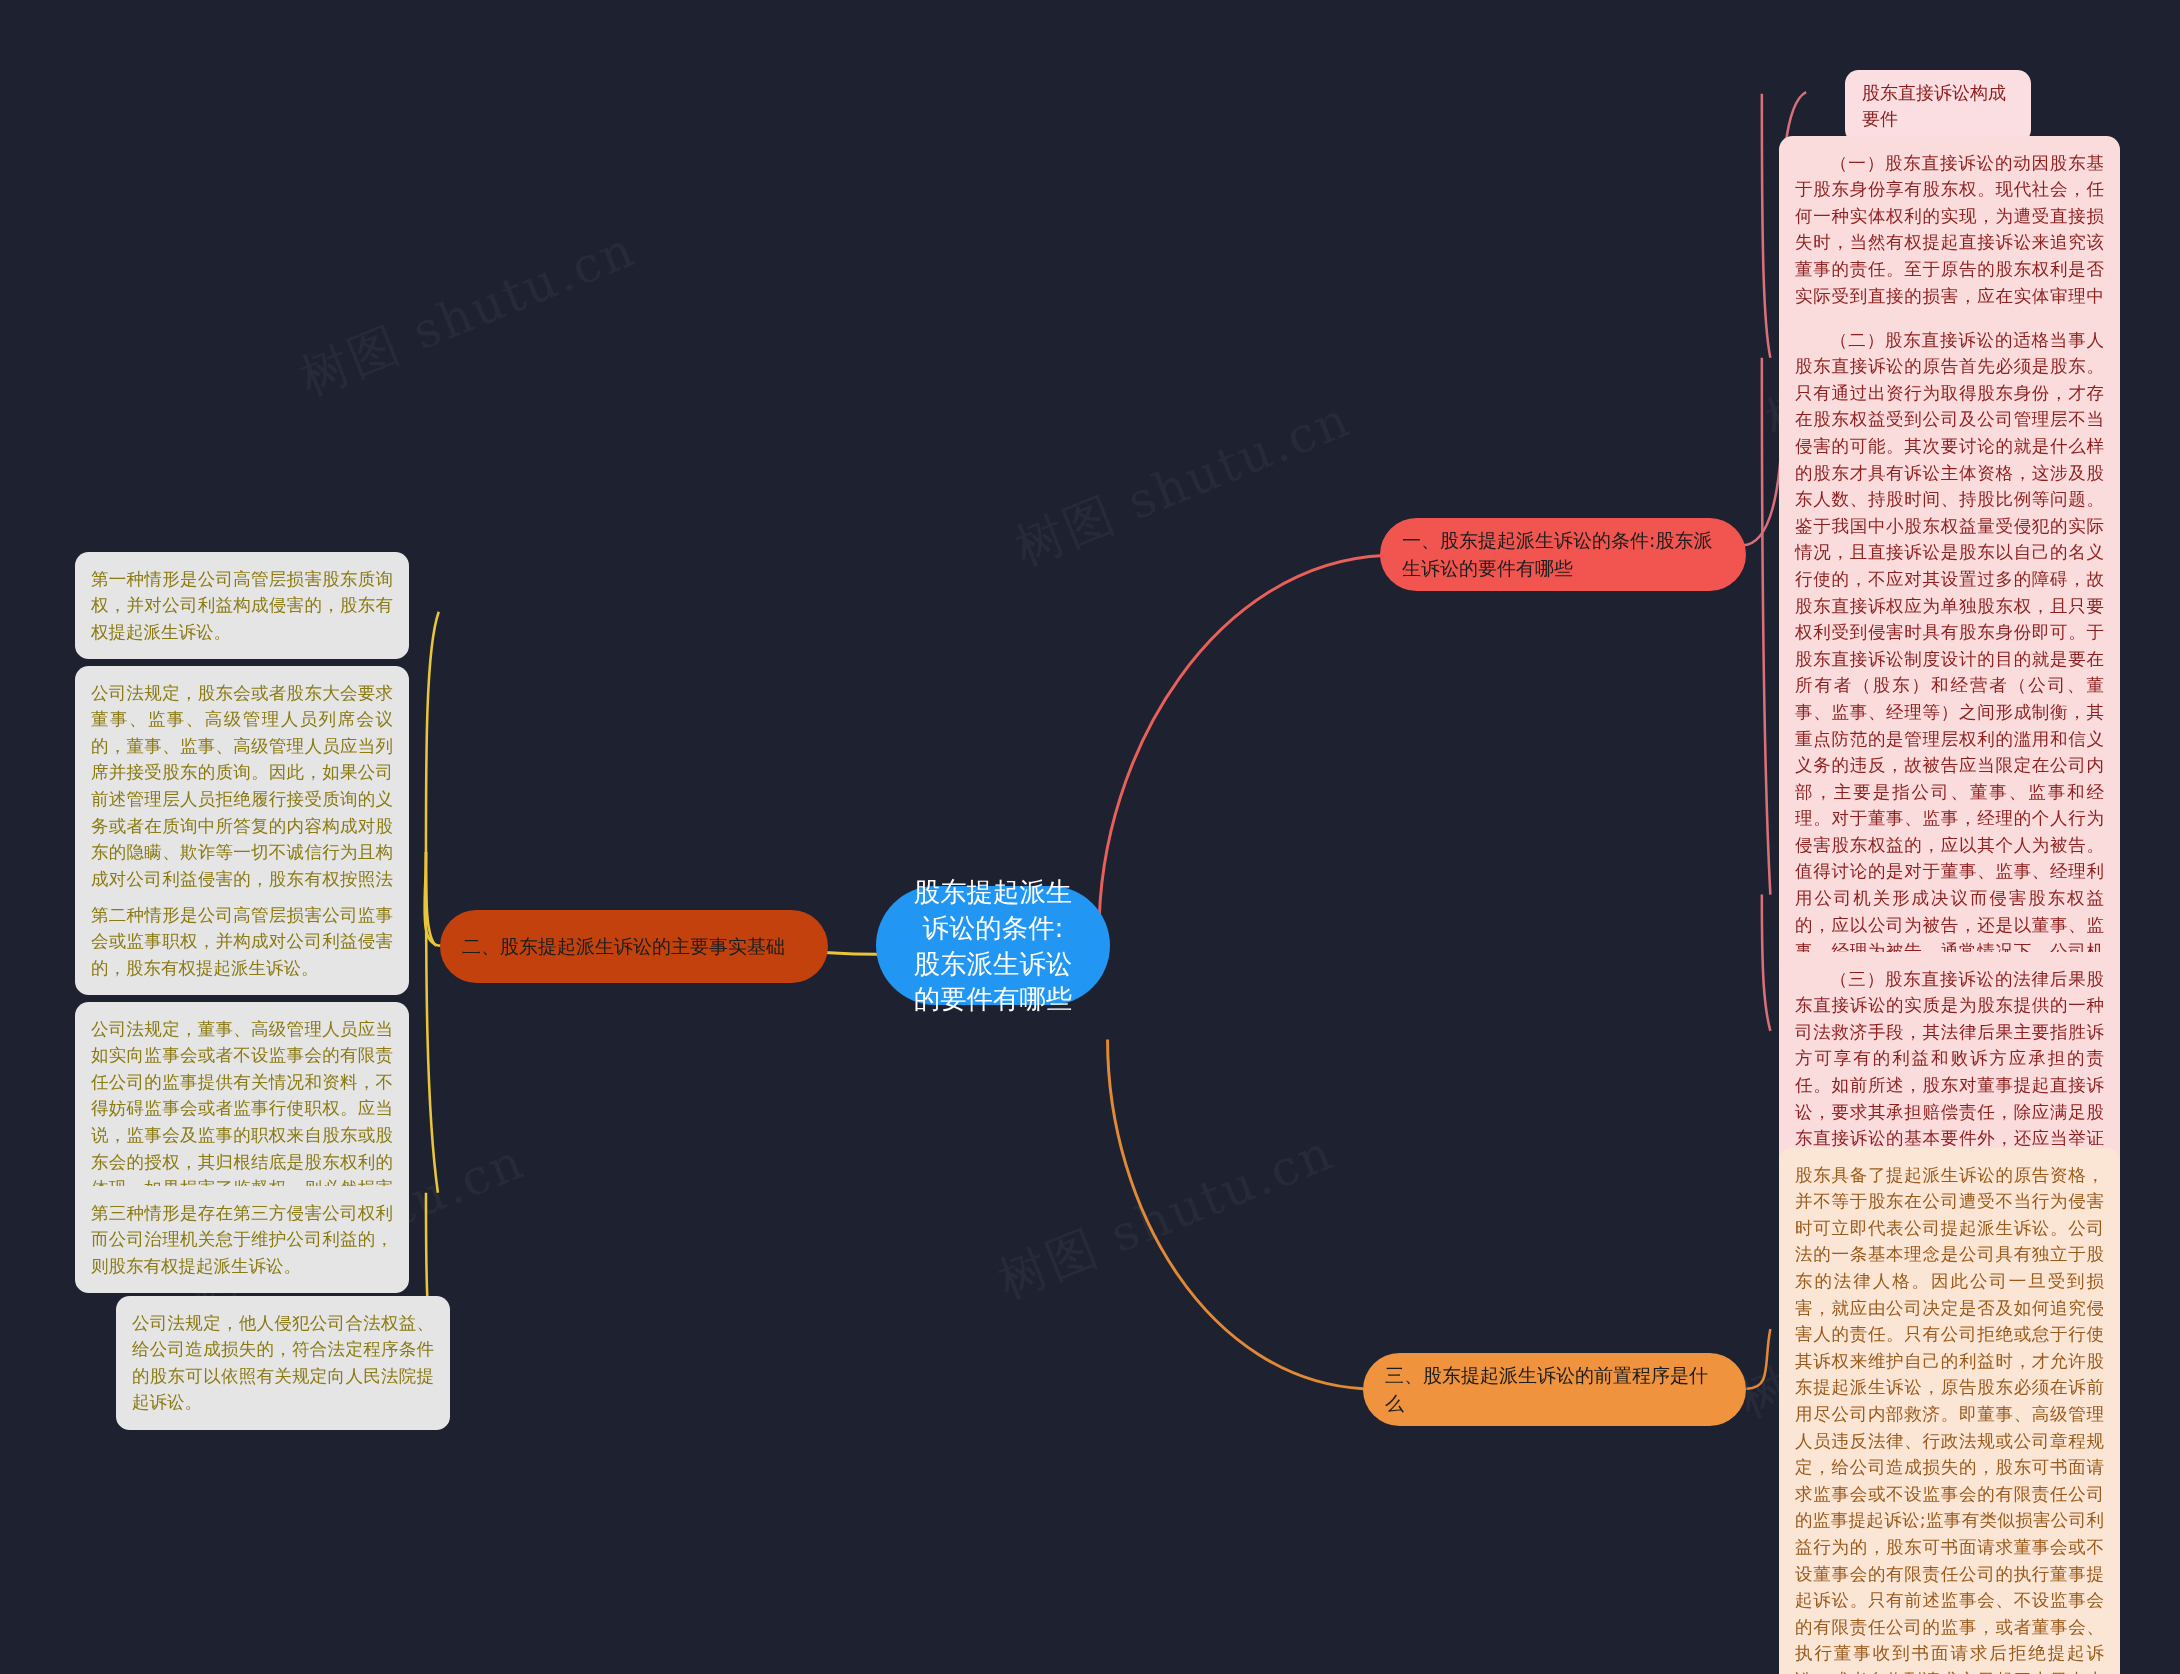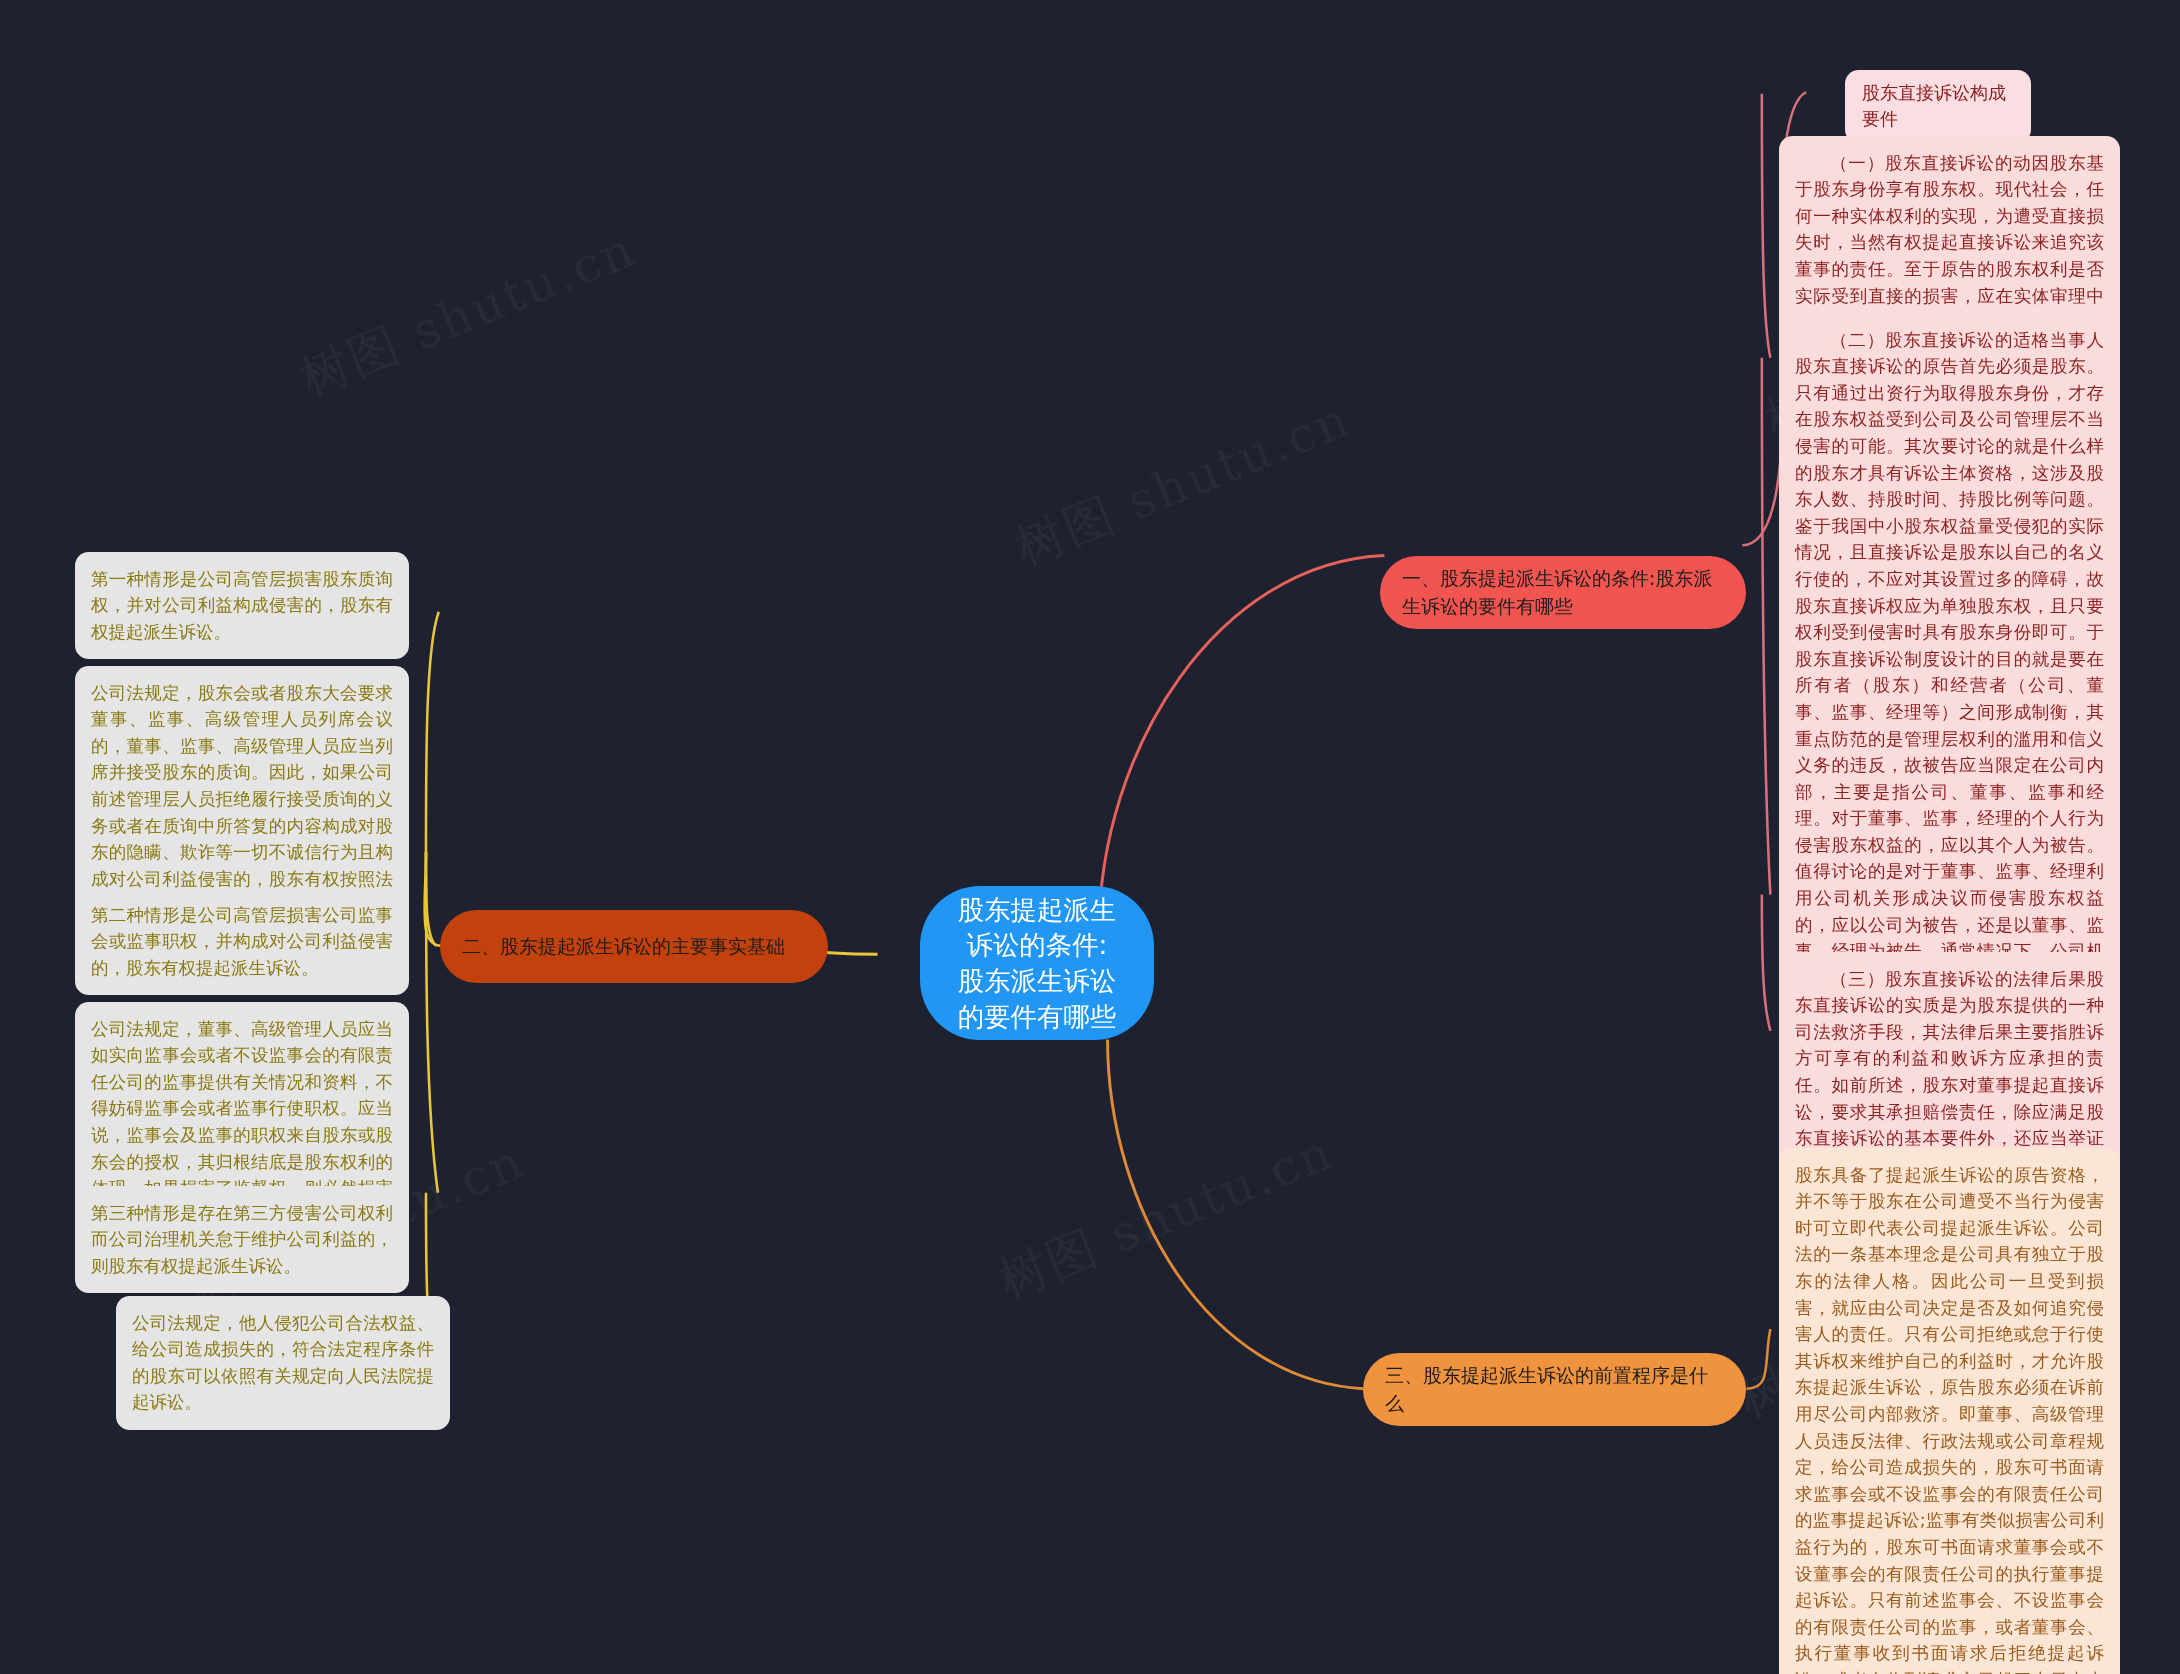--- a/index.html
+++ b/index.html
@@ -125,26 +125,26 @@
     <path d="M 2068 1050 C 2068 1140 2070 1180 2078 1210" stroke="#d8707a" stroke-width="3" fill="none"></path>
 
     <path d="M 518 1110 C 490 1110 500 1060 500 1000 C 500 880 500 760 515 718" stroke="#e8c63a" stroke-width="3" fill="none"></path>
     <path d="M 500 1000 C 500 1060 500 1100 512 1110" stroke="#e8c63a" stroke-width="3" fill="none"></path>
     <path d="M 500 1000 C 500 1140 500 1300 514 1400" stroke="#e8c63a" stroke-width="3" fill="none"></path>
     <path d="M 500 1400 C 500 1500 500 1570 514 1600" stroke="#e8c63a" stroke-width="3" fill="none"></path>
 
     <path d="M 2050 1630 C 2080 1630 2070 1600 2078 1560" stroke="#e08a36" stroke-width="3" fill="none"></path>
   </svg>
 
-  <div class="node root" style="left:920px; top:886px; width:234px; height:154px;justify-content:flex-end;">
+  <div class="node root" style="left:876px; top:886px; width:234px; height:119px;justify-content:flex-end;">
     <span style="white-space:pre-line;">股东提起派生诉讼的条件:
 股东派生诉讼的要件有哪些</span>
   </div>
 
-  <div class="node pill red" style="left:1380px; top:518px; width:366px; height:73px;margin-top:38px;">
+  <div class="node pill red" style="left:1380px; top:518px; width:366px; height:73px;">
     <span>一、股东提起派生诉讼的条件:股东派生诉讼的要件有哪些</span>
   </div>
 
   <div class="node pill pinkhead" style="left:1802px; top:70px; width:186px;margin-left:43px;">
     <span>股东直接诉讼构成要件</span>
   </div>
 
   <div class="node card pink" style="left:1779px; top:136px; width:341px;">
     <span class="indent">（一）股东直接诉讼的动因股东基于股东身份享有股东权。现代社会，任何一种实体权利的实现，为遭受直接损失时，当然有权提起直接诉讼来追究该董事的责任。至于原告的股东权利是否实际受到直接的损害，应在实体审理中解决，不应作为股东提起直接诉讼的障碍。</span>
   </div>

